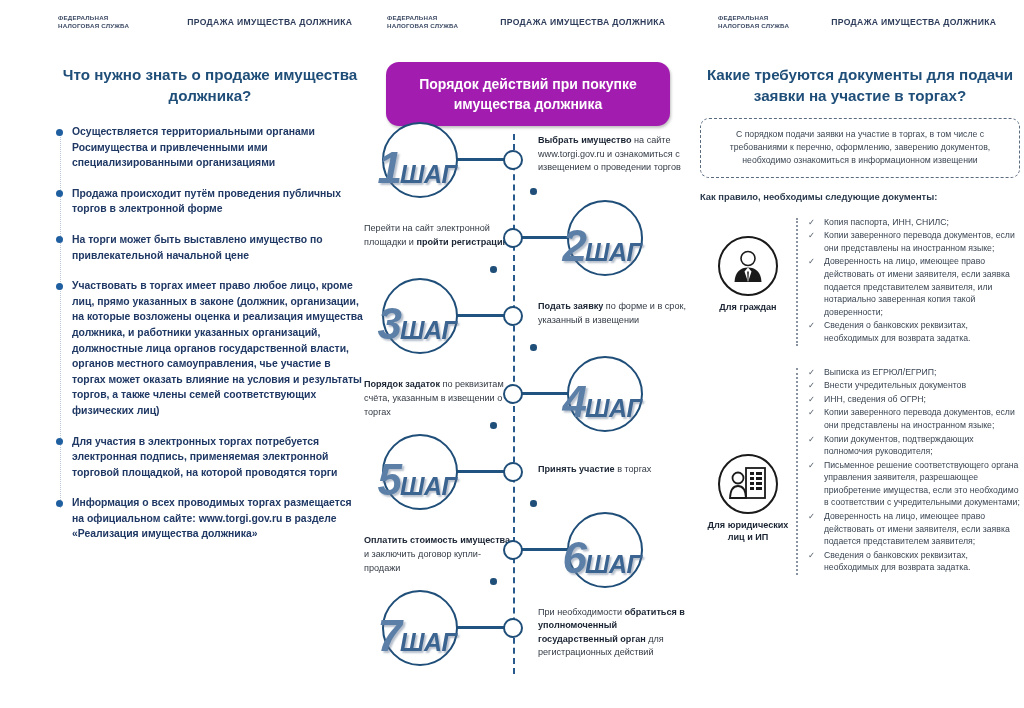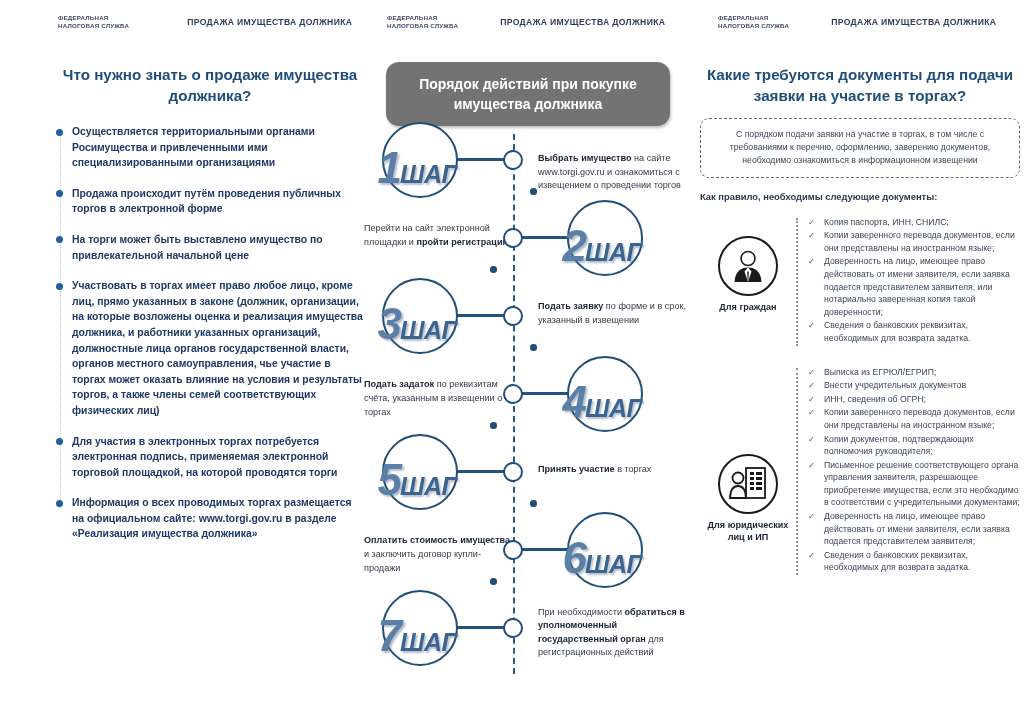--- a/index.html
+++ b/index.html
@@ -102,21 +102,21 @@
     border-radius: 50%;
     background: #1f5fa0;
   }
 
   
   .pill {
     margin: 14px auto 0 auto;
     width: 284px;
     box-sizing: border-box;
     padding: 12px 10px;
-    background: #737373;
+    background: #a21caf;
     border-radius: 13px;
     color: #ffffff;
     font-size: 14px;
     line-height: 20px;
     font-weight: bold;
     text-align: center;
     box-shadow: 1px 2px 3px rgba(0,0,0,0.25);
   }
 
   
@@ -324,21 +324,21 @@
     <div class="timeline" id="timeline">
       <div class="spine"></div>
     <div class="node" style="top: 16px;"></div>
         <div class="connector" style="top: 24px; left: 89px; width: 47px;"></div>
         <div class="step-badge" style="top: -12px; left: 14px;">
           <span class="inner">
             <span class="step-num">1</span>
             <span class="step-word">ШАГ</span>
           </span>
         </div>
-        <div class="step-text right" style="top: 18px; left: 170px;"><b>Выбрать имущество</b> на сайте www.torgi.gov.ru  и ознакомиться с извещением о проведении торгов</div>
+        <div class="step-text right" style="top: 0; left: 170px;"><b>Выбрать имущество</b> на сайте www.torgi.gov.ru  и ознакомиться с извещением о проведении торгов</div>
         <div class="dot" style="top: 54px; left: 162px;"></div>
         <div class="node" style="top: 94px;"></div>
         <div class="connector" style="top: 102px; left: 154px; width: 47px;"></div>
         <div class="step-badge" style="top: 66px; left: 199px;">
           <span class="inner">
             <span class="step-num">2</span>
             <span class="step-word">ШАГ</span>
           </span>
         </div>
         <div class="step-text left" style="top: 88.4px; left: -4px; width: 150px;">Перейти на сайт электронной площадки и <b>пройти регистрацию</b></div>
@@ -354,21 +354,21 @@
         <div class="step-text right" style="top: 166.4px; left: 170px;"><b>Подать заявку</b> по форме и в срок, указанный в извещении</div>
         <div class="dot" style="top: 210px; left: 162px;"></div>
         <div class="node" style="top: 250px;"></div>
         <div class="connector" style="top: 258px; left: 154px; width: 47px;"></div>
         <div class="step-badge" style="top: 222px; left: 199px;">
           <span class="inner">
             <span class="step-num">4</span>
             <span class="step-word">ШАГ</span>
           </span>
         </div>
-        <div class="step-text left" style="top: 244.4px; left: -4px; width: 150px;"><b>Подать задаток</b> по реквизитам счёта, указанным в извещении о торгах</div>
+        <div class="step-text left" style="top: 244.4px; left: -4px; width: 150px;"><b>Порядок задаток</b> по реквизитам счёта, указанным в извещении о торгах</div>
         <div class="dot" style="top: 288px; left: 122px;"></div>
         <div class="node" style="top: 328px;"></div>
         <div class="connector" style="top: 336px; left: 89px; width: 47px;"></div>
         <div class="step-badge" style="top: 300px; left: 14px;">
           <span class="inner">
             <span class="step-num">5</span>
             <span class="step-word">ШАГ</span>
           </span>
         </div>
         <div class="step-text right" style="top: 329.2px; left: 170px;"><b>Принять участие</b> в торгах</div>

